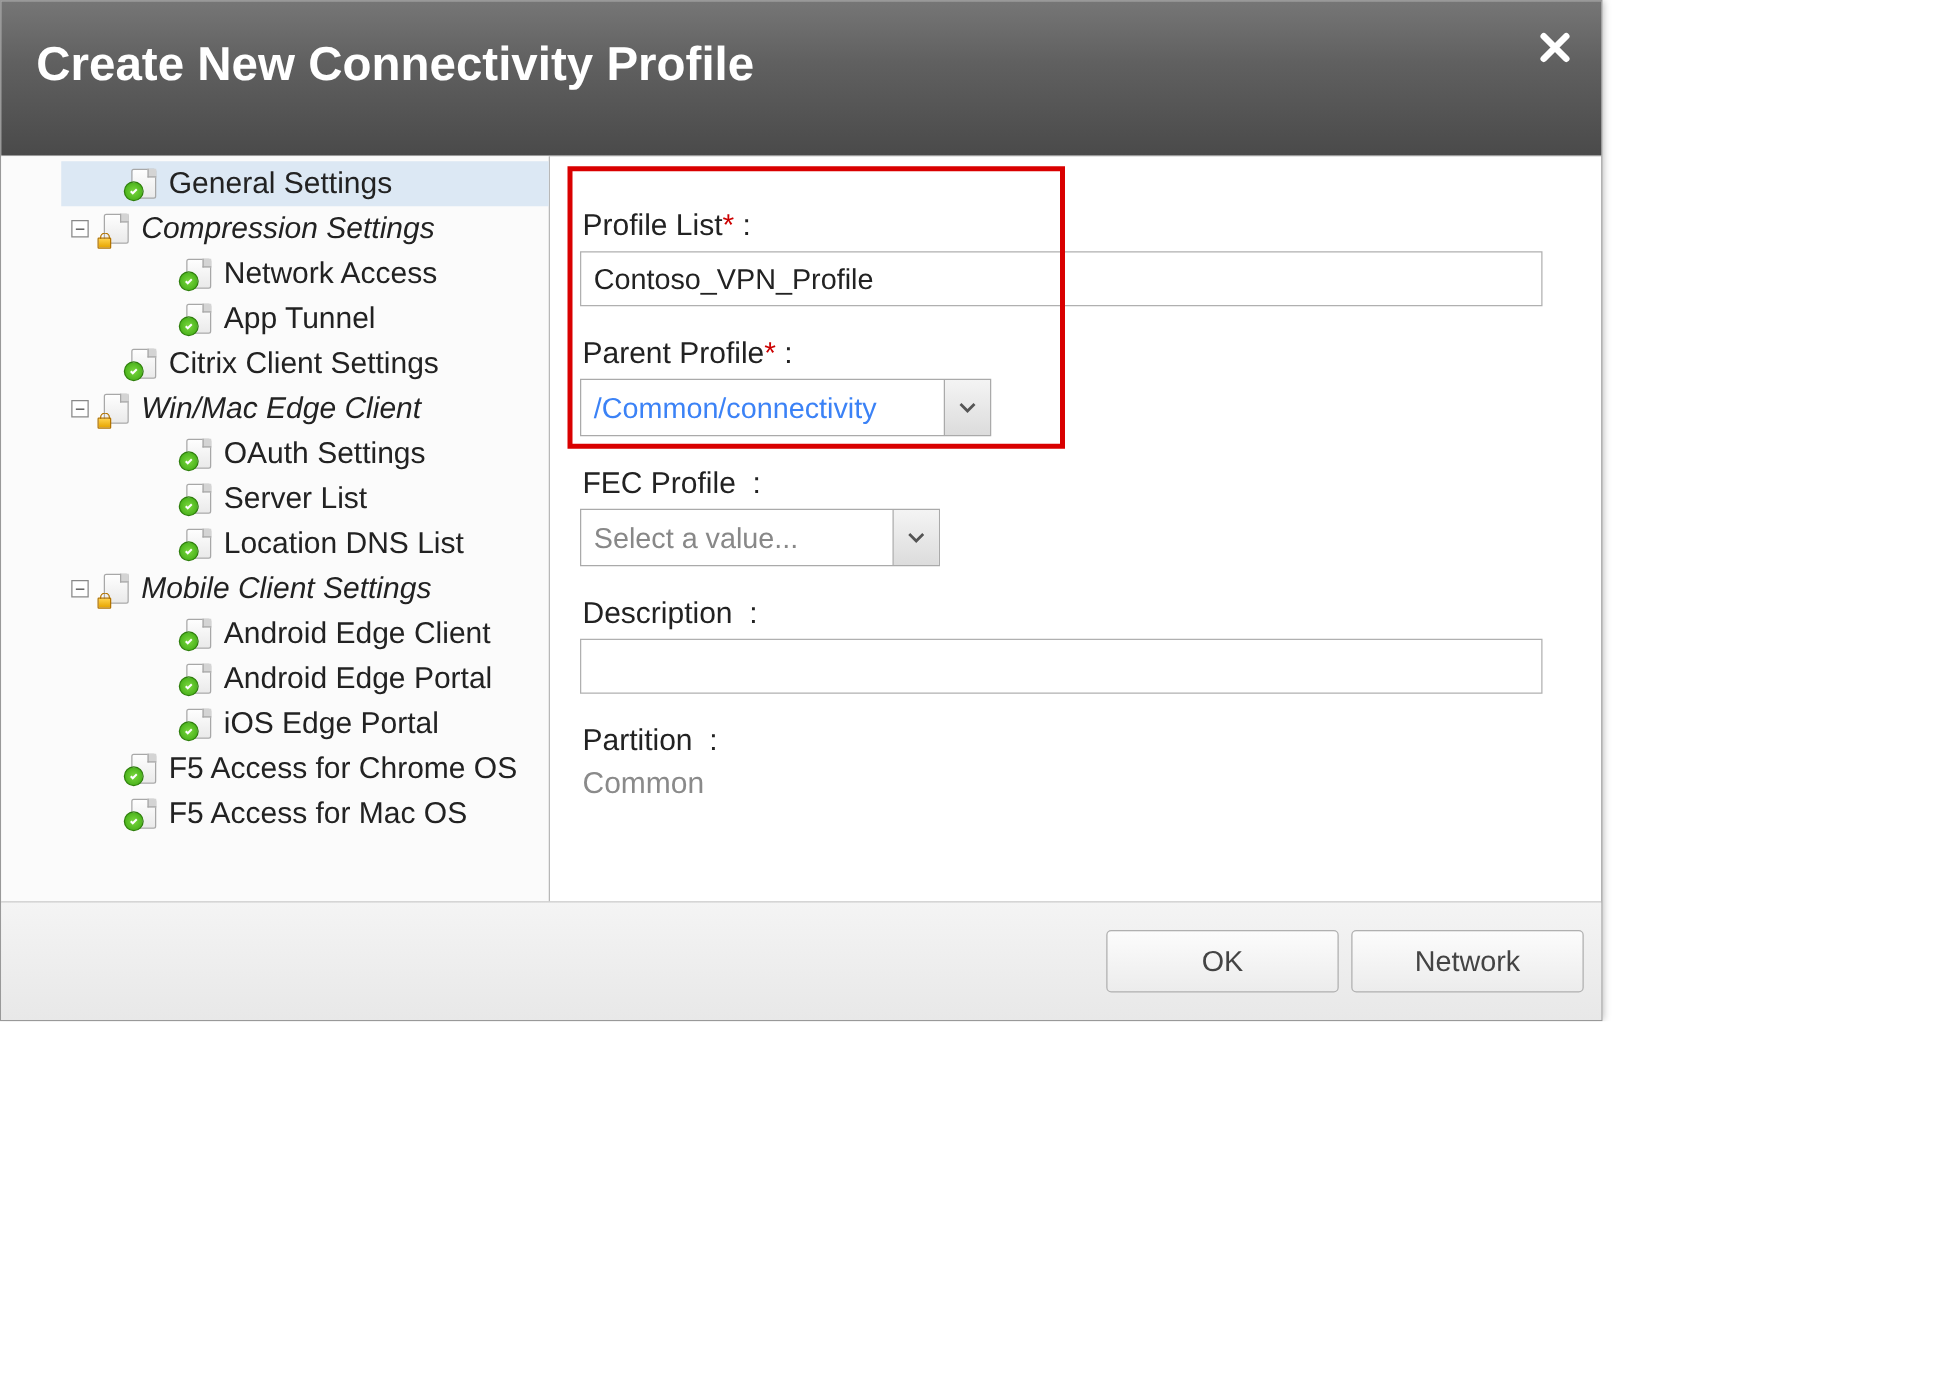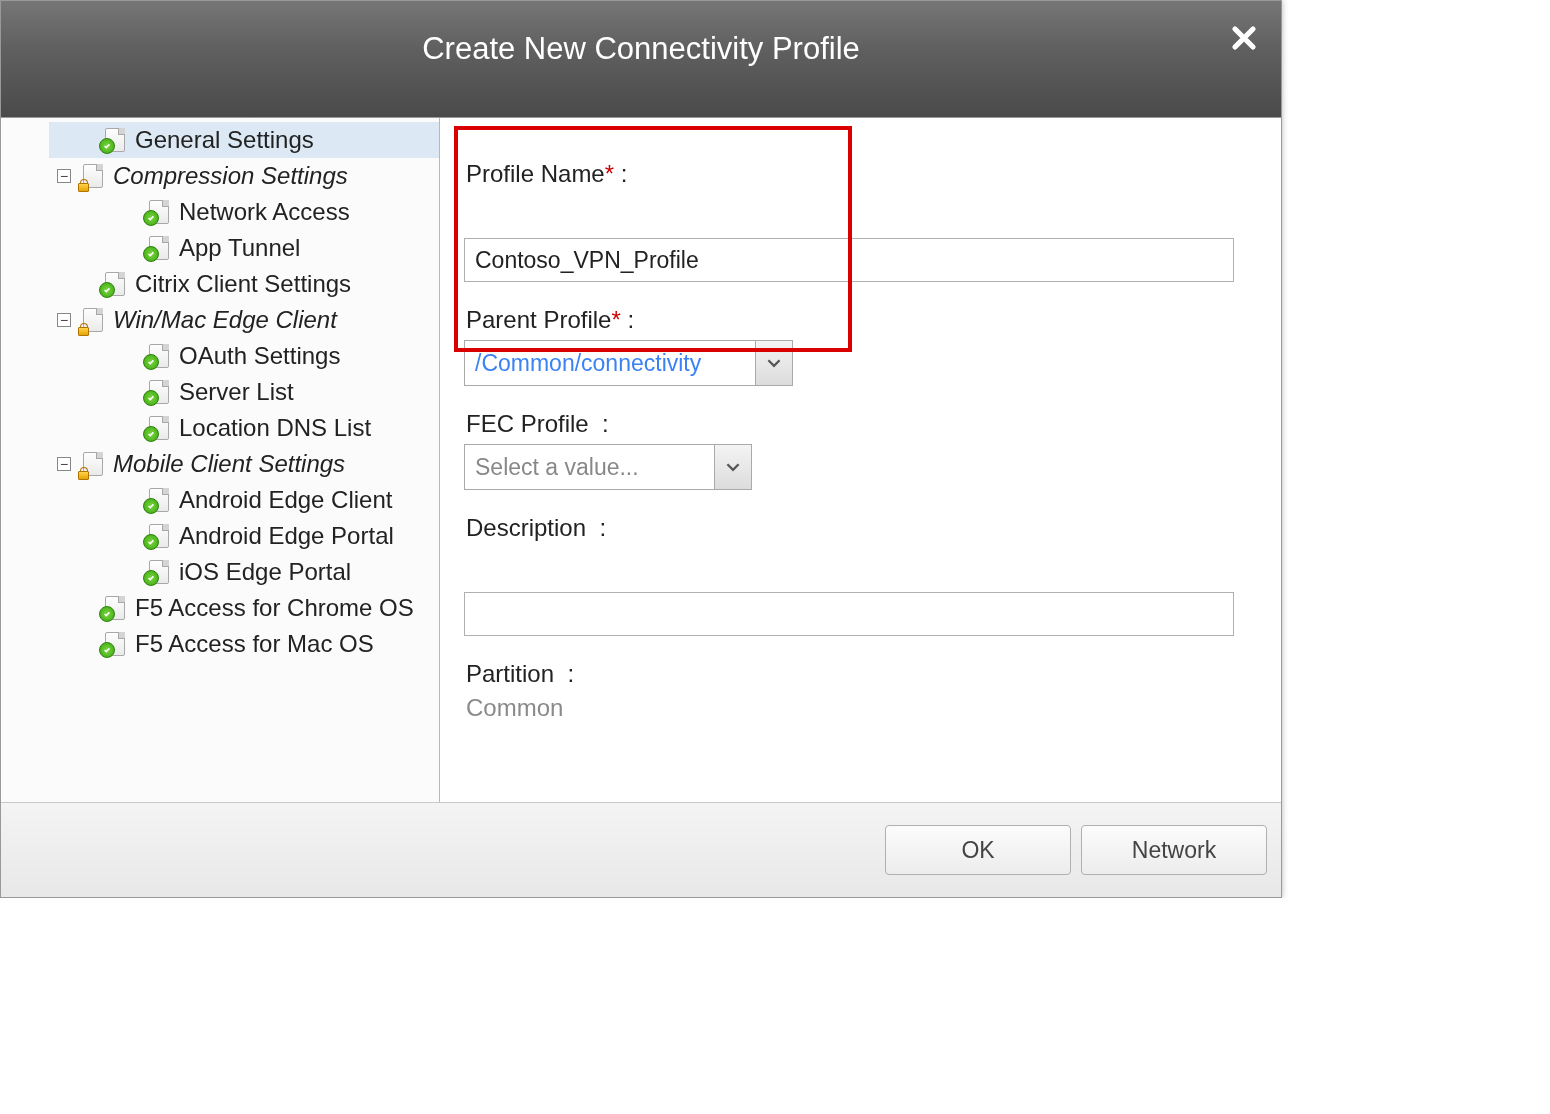--- a/index.html
+++ b/index.html
@@ -19,23 +19,22 @@
     display: flex;
     flex-direction: column;
   }
   .header {
     background: linear-gradient(#767676, #606060 40%, #4a4a4a);
     color: #fff;
     padding: 30px 28px 50px 28px;
     position: relative;
   }
   .header-title {
-    font-size: 31px;
-    font-weight: normal;
-    text-align: center;
+    font-size: 38px;
+    font-weight: bold;
   }
   .close-btn {
     position: absolute;
     top: 22px;
     right: 22px;
     width: 30px;
     height: 30px;
     cursor: pointer;
     color: #fff;
   }
@@ -152,21 +151,20 @@
   .text-input {
     width: 770px;
     height: 44px;
     border: 1px solid #b0b0b0;
     background: #fff;
     font-size: 23px;
     padding: 0 10px;
     color: #222;
     box-sizing: border-box;
     margin-left: 4px;
-    margin-top: 44px;
   }
   .select-wrap {
     display: inline-flex;
     border: 1px solid #aaa;
     height: 44px;
     margin-left: 4px;
     background: #fff;
   }
   .select-wrap.small { width: 286px; }
   .select-value {
@@ -459,21 +457,21 @@
           </span>
         <span>F5 Access for Mac OS</span>
       </div>
 
     </div>
 
     <div class="main">
       <div class="highlight-box"></div>
 
       <div class="label-row">
-        <span>Profile Name</span><span class="req">*</span> :
+        <span>Profile List</span><span class="req">*</span> :
       </div>
       <input type="text" class="text-input" value="Contoso_VPN_Profile" style="">
 
       <div class="label-row">
         <span>Parent Profile</span><span class="req">*</span> :
       </div>
       <div class="select-wrap">
         <div class="select-value">/Common/connectivity</div>
         <div class="select-btn">
           <svg viewBox="0 0 10 10">

